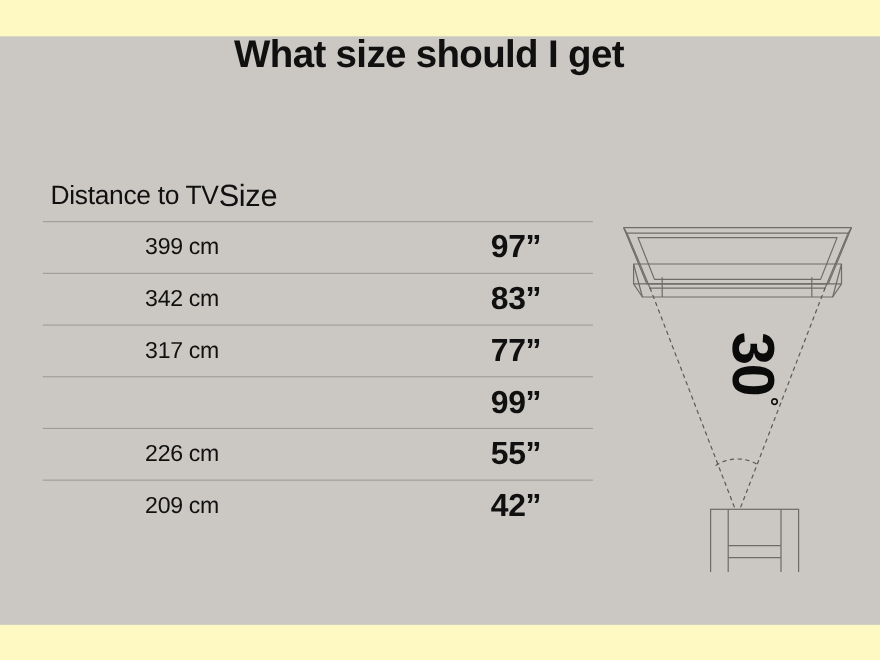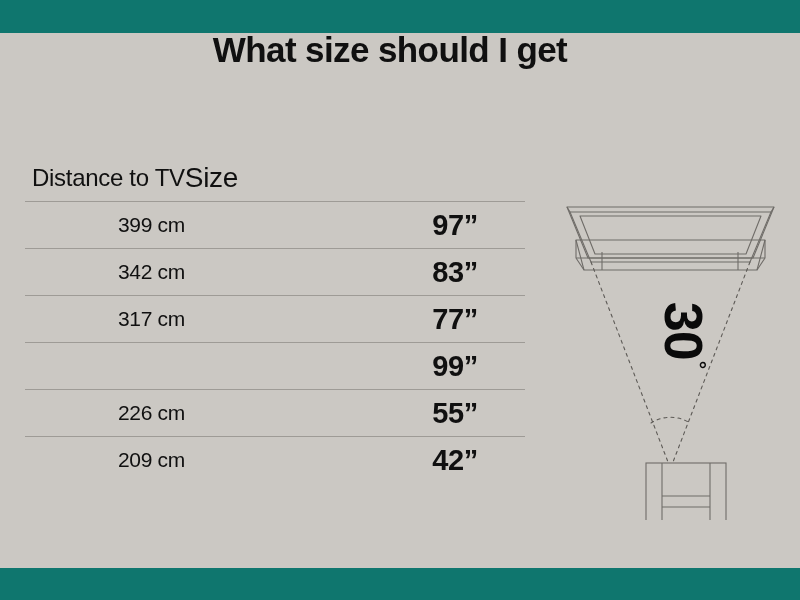--- a/index.html
+++ b/index.html
@@ -11,21 +11,21 @@
     width: 800px;
     height: 600px;
     overflow: hidden;
     font-family: "Liberation Sans", sans-serif;
   }
 
   #stage {
     position: relative;
     width: 800px;
     height: 600px;
-    background: #0f766e;
+    background: #fef9c3;
   }
 
   
   #panel {
     position: absolute;
     left: 0;
     top: 33px;
     width: 800px;
     height: 535px;
     background: #cbc8c3;
@@ -42,21 +42,21 @@
     font-weight: bold;
     font-size: 35px;
     line-height: 41px;
     letter-spacing: -0.6px;
   }
   #title .tline { display: block; }
 
   
   #table {
     position: absolute;
-    left: 25px;
+    left: 39px;
     top: 155px;
     width: 500px;
   }
   .trow {
     position: relative;
     display: flex;
     align-items: center;
     height: 46px;
     border-bottom: 1px solid #9e9b96;
   }

